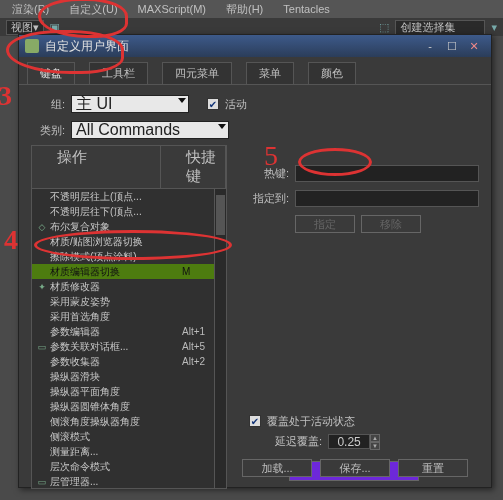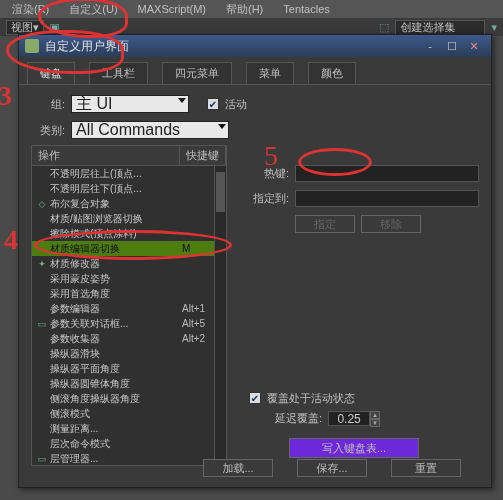--- a/index.html
+++ b/index.html
@@ -29,21 +29,21 @@
   .row { display:flex; align-items:center; height:22px; margin-bottom:4px; gap:6px;}
   .lab { width:34px; text-align:right; font-size:11px;}
   .dd { background:#e8e8e8; color:#222; border:1px solid #222; height:18px; padding:4px 4px; display:flex; align-items:center; font-size:16px; position:relative;}
   .dd .car { position:absolute; right:2px; top:2px; width:0;height:0;border-left:4px solid transparent;border-right:4px solid transparent;border-top:5px solid #111;}
   .ck { width:12px; height:12px; background:#ddd; border:1px solid #333; display:inline-flex; align-items:center; justify-content:center; font-size:10px; color:#137;}
 
   .main { display:flex; gap:12px; margin-top:4px;}
   
   .listwrap { width:196px;}
   .listhead { display:flex; background:#3a3a3a; border:1px solid #555;}
-  .listhead .col { padding:2px 6px; font-size:11px; border-right:1px solid #555;}
+  .listhead .col { padding:2px 6px; font-size:15px; border-right:1px solid #555;margin-left:19px;}
   .listhead .col.a { flex:1;}
   .listhead .col.b { width:46px;}
   .listbox { height:300px; overflow:hidden; background:#303030; border:1px solid #555; border-top:none; position:relative;}
   .scroll { position:absolute; right:0; top:0; bottom:0; width:12px; background:#2a2a2a; border-left:1px solid #555;}
   .scroll .thumb { position:absolute; left:1px; right:1px; top:6px; height:40px; background:#555;}
   .li { display:flex; align-items:center; height:15px; padding:0 4px; font-size:10px; color:#c8c8c8;}
   .li .ic { width:12px; text-align:center; color:#7a8; margin-right:2px; font-size:9px;}
   .li .tx { flex:1; white-space:nowrap; overflow:hidden; text-overflow:ellipsis;}
   .li .hk { width:40px; font-size:10px; color:#bbb;}
   .li.sel { background:#4d7c0f; color:#111;}
@@ -59,21 +59,21 @@
   .btn.dis { color:#666;}
 
   .lower { position:absolute; left:0; right:0; bottom:8px; padding-left:10px;}
   .lrow { display:flex; align-items:center; gap:6px; height:20px;}
   .spin { display:flex; align-items:center;}
   .spin .v { width:42px; height:15px; background:#222; border:1px solid #555; text-align:center; font-size:12px; color:#ccc; line-height:14px;}
   .spin .ar { width:10px; height:15px; display:flex; flex-direction:column;}
   .spin .ar span { flex:1; background:#444; border:1px solid #666; font-size:6px; text-align:center; line-height:6px; color:#aaa;}
   .bigbtn { width:130px; height:20px; background:#6d28d9; border:1px solid #666; font-size:11px; display:flex; align-items:center; justify-content:center; margin-top:10px; margin-left:40px;}
 
-  .bottombtns { position:absolute; right:30px; bottom:10px; display:flex; gap:24px;}
+  .bottombtns { position:absolute; right:23px; bottom:10px; display:flex; gap:8px;}
   .bottombtns .btn { min-width:70px;}
 
   
   .anno { position:absolute; pointer-events:none;}
   .a1 { left:38px; top:-2px; width:90px; height:40px; border:3px solid #d33; border-radius:50% 50% 40% 60%;}
   .a2 { left:6px; top:30px; width:118px; height:44px; border:3px solid #d33; border-radius:50% 50% 40% 60%;}
   .n3 { left:-2px; top:80px; color:#d33; font-size:28px; font-weight:bold; font-family:serif;}
   .n4 { left:4px; top:224px; color:#d33; font-size:28px; font-weight:bold; font-family:serif;}
   .a4 { left:34px; top:230px; width:198px; height:30px; border:3px solid #d33; border-radius:50%;}
   .n5 { left:264px; top:140px; color:#d33; font-size:28px; font-family:serif;}

